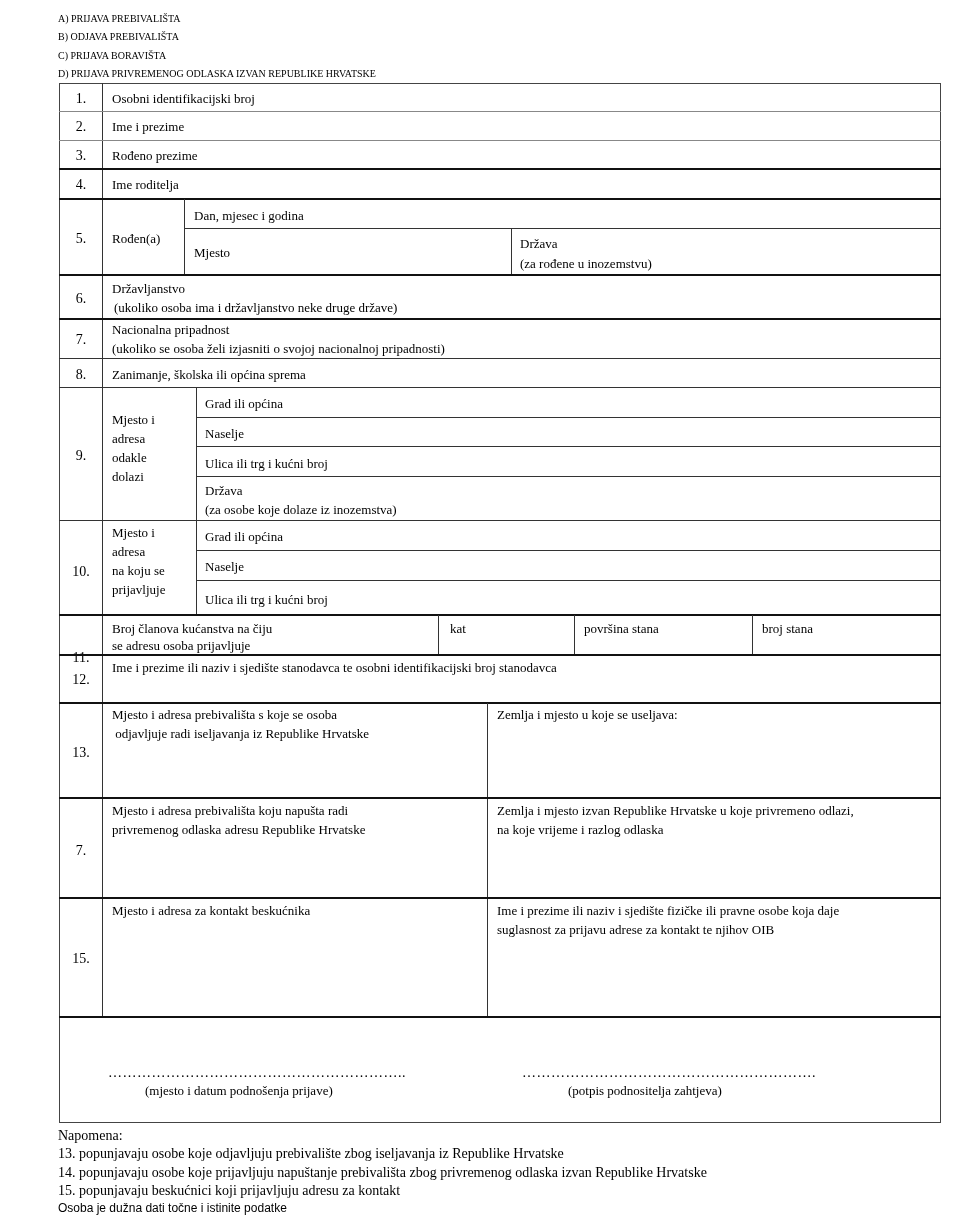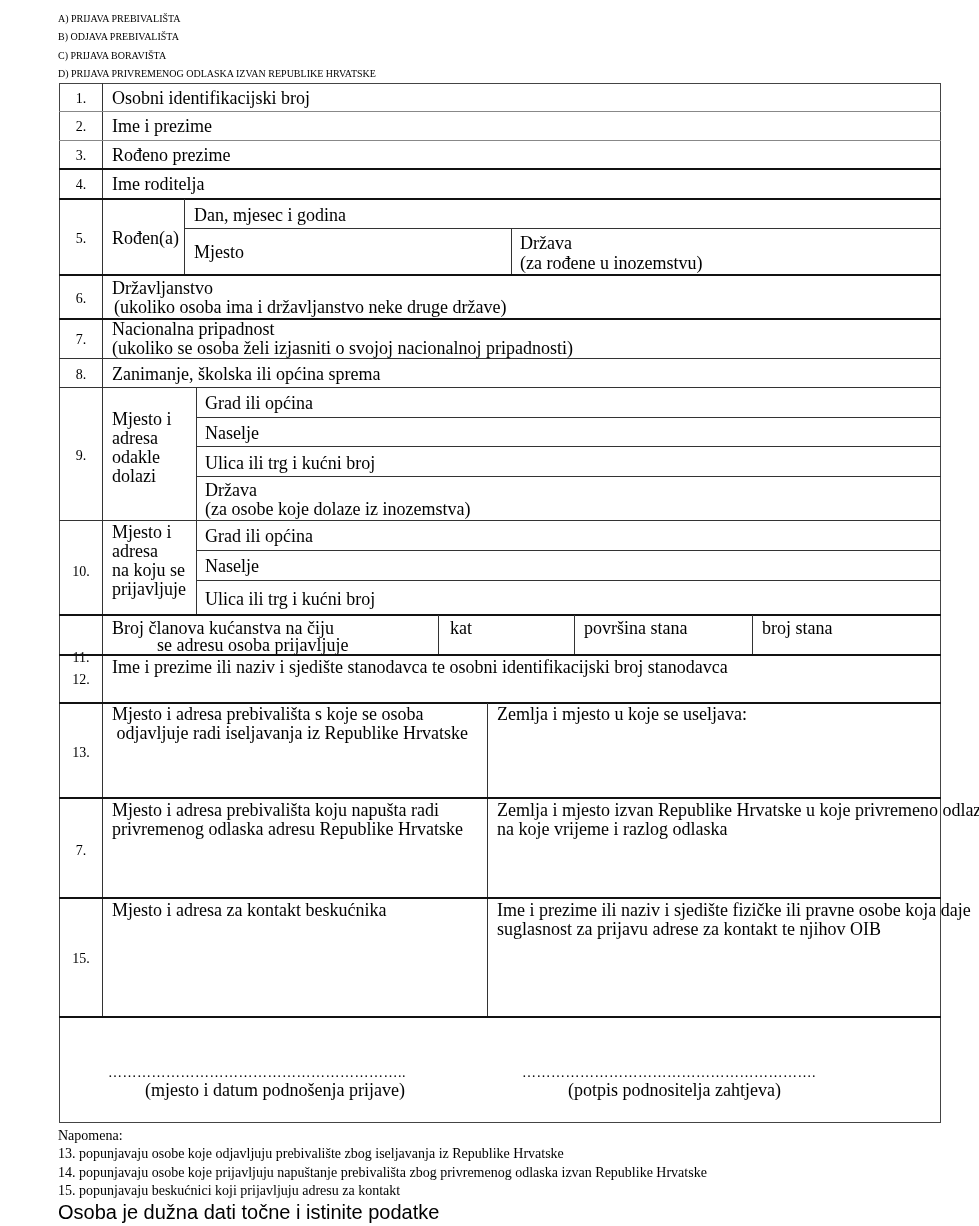--- a/index.html
+++ b/index.html
@@ -6,25 +6,25 @@
   body {
     width: 979px; height: 1226px; position: relative; overflow: hidden;
     font-family: "Liberation Serif", serif; color: #000; font-size: 14px;
   }
   .header-line { position: absolute; left: 58px; font-size: 10px; line-height: 17px; white-space: nowrap; }
   .form { position: absolute; left: 59px; top: 83px; width: 882px; height: 1040px; border: 1px solid #444; box-sizing: border-box; }
   .hl { position: absolute; height: 0; border-top: 1px solid #333; }
   .hl.dark { border-top: 2px solid #111; }
   .hl.light { border-top: 1px solid #888; }
   .vl { position: absolute; width: 0; border-left: 1px solid #333; }
-  .t { position: absolute; font-size: 18px; line-height: 17px; white-space: nowrap; }
+  .t { position: absolute; font-size: 13px; line-height: 17px; white-space: nowrap; }
   .num { position: absolute; width: 42px; text-align: center; font-size: 14px; line-height: 17px; }
   .dots { position: absolute; font-size: 14px; letter-spacing: 0.5px; white-space: nowrap; }
   .notes { position: absolute; left: 58px; font-size: 14px; line-height: 17px; white-space: nowrap; }
-  .warn { position: absolute; left: 58px; top: 1201px; font-family: "Liberation Sans", sans-serif; font-size: 20px; white-space: nowrap; }
+  .warn { position: absolute; left: 58px; top: 1201px; font-family: "Liberation Sans", sans-serif; font-size: 12px; white-space: nowrap; }
 </style>
 </head>
 <body>
 
 <div class="header-line" style="top:10px">A) PRIJAVA PREBIVALIŠTA</div>
 <div class="header-line" style="top:28px">B) ODJAVA PREBIVALIŠTA</div>
 <div class="header-line" style="top:47px">C) PRIJAVA BORAVIŠTA</div>
 <div class="header-line" style="top:65px">D) PRIJAVA PRIVREMENOG ODLASKA IZVAN REPUBLIKE HRVATSKE</div>
 
 <div class="form"></div>
@@ -100,21 +100,21 @@
 <div class="vl" style="left:196px; top:521px; height:94px;"></div>
 <div class="t" style="left:205px; top:528px;">Grad ili općina</div>
 <div class="hl" style="left:196px; top:550px; width:745px;"></div>
 <div class="t" style="left:205px; top:558px;">Naselje</div>
 <div class="hl" style="left:196px; top:580px; width:745px;"></div>
 <div class="t" style="left:205px; top:591px;">Ulica ili trg i kućni broj</div>
 <div class="hl dark" style="left:59px; top:614px; width:882px;"></div>
 
 <div class="num" style="left:60px; top:627px;margin-top:22px;">11.</div>
 <div class="t" style="left:112px; top:620px;">Broj članova kućanstva na čiju</div>
-<div class="t" style="left:112px; top:637px;margin-left:45px;">se adresu osoba prijavljuje</div>
+<div class="t" style="left:112px; top:637px;">se adresu osoba prijavljuje</div>
 <div class="vl" style="left:438px; top:615px; height:40px;"></div>
 <div class="t" style="left:450px; top:620px;">kat</div>
 <div class="vl" style="left:574px; top:615px; height:40px;"></div>
 <div class="t" style="left:584px; top:620px;">površina stana</div>
 <div class="vl" style="left:752px; top:615px; height:40px;"></div>
 <div class="t" style="left:762px; top:620px;">broj stana</div>
 <div class="hl dark" style="left:59px; top:654px; width:882px;"></div>
 
 <div class="num" style="left:60px; top:671px;">12.</div>
 <div class="t" style="left:112px; top:659px;">Ime i prezime ili naziv i sjedište stanodavca te osobni identifikacijski broj stanodavca</div>

